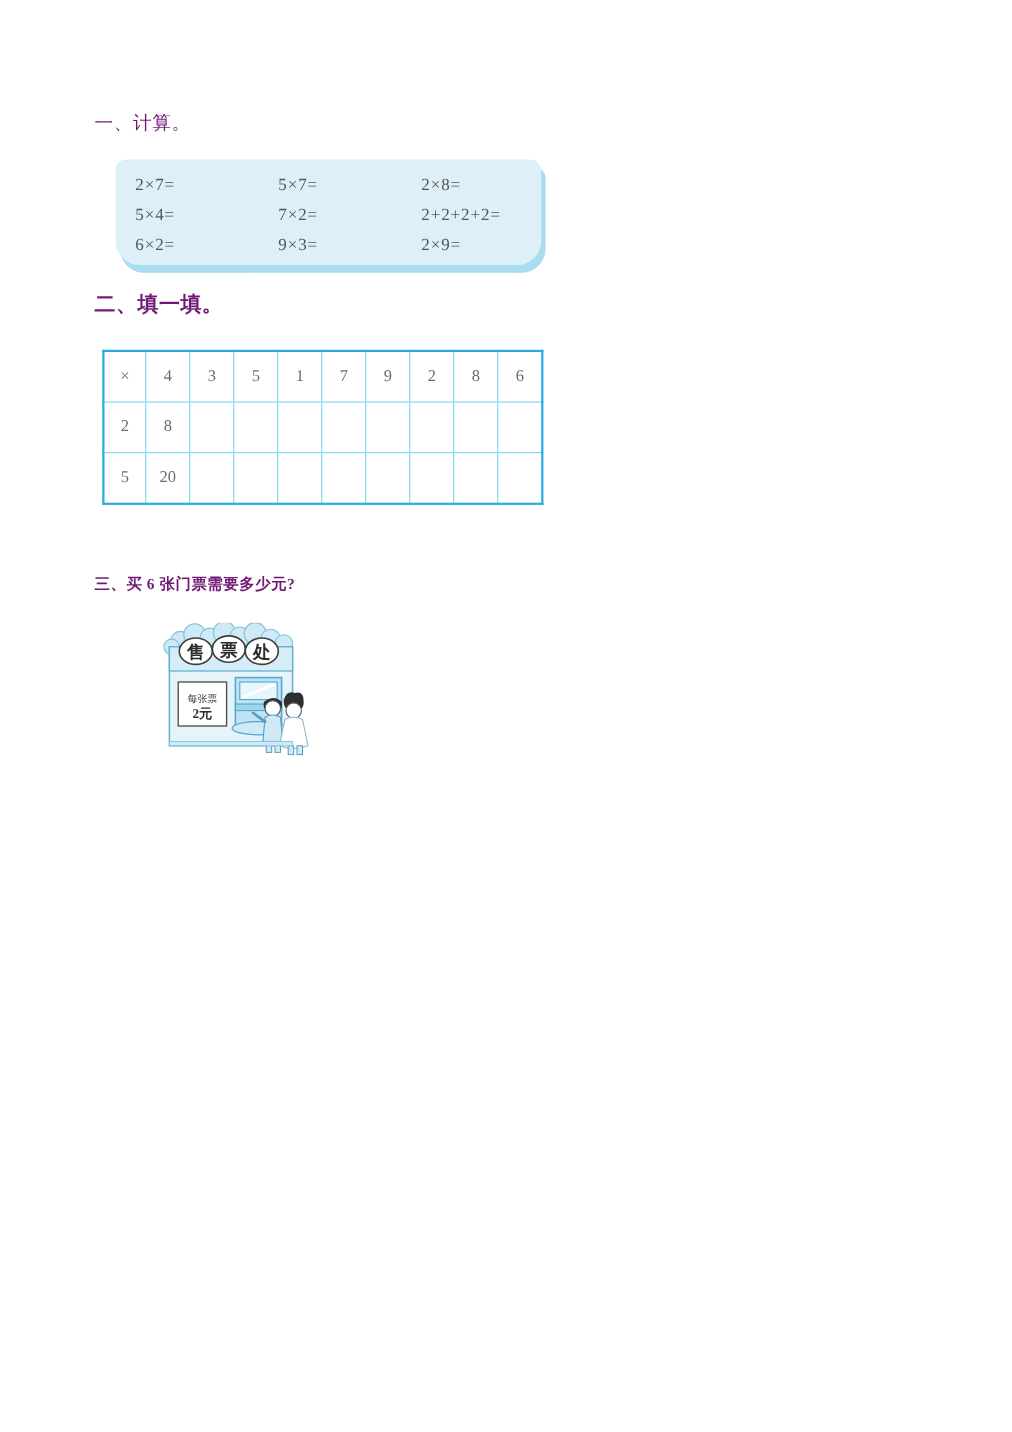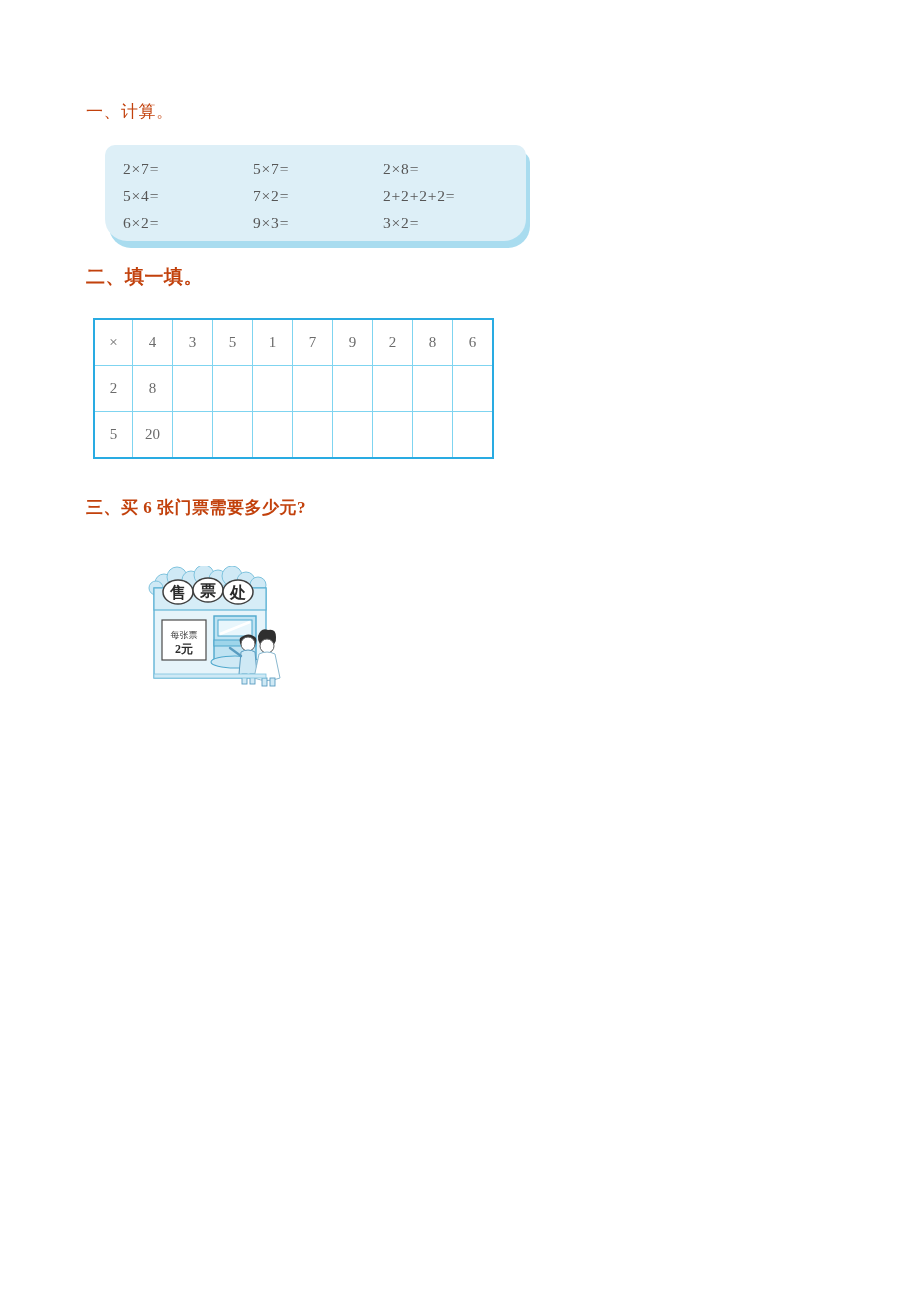--- a/index.html
+++ b/index.html
@@ -11,52 +11,52 @@
     width: 920px;
     height: 1302px;
     position: relative;
     font-family: "Liberation Sans", sans-serif;
     overflow: hidden;
   }
 
   
   .heading {
     position: absolute;
-    color: #c2410c;
+    color: #701a75;
     white-space: nowrap;
     font-family: "Liberation Serif", serif;
   }
   #heading-1 {
     left: 86px;
     top: 100px;
     font-size: 17px;
     font-weight: 400;
     letter-spacing: 0.5px;
   }
   #heading-2 {
     left: 86px;
     top: 264px;
     font-size: 19px;
     font-weight: 700;
     letter-spacing: 0.5px;
   }
   #heading-3 {
     left: 86px;
-    top: 496px;
-    font-size: 17px;
+    top: 522px;
+    font-size: 14px;
     font-weight: 700;
     letter-spacing: 0.5px;
   }
 
   
   #calc-panel {
     position: absolute;
     left: 105px;
     top: 145px;
-    width: 421px;
+    width: 387px;
     height: 96px;
     background: #ddeff7;
     border-radius: 10px 10px 22px 22px;
     box-shadow: 4px 7px 0 0 #a9dcef;
   }
   #calc-grid {
     position: absolute;
     inset: 0;
     padding: 10px 0 0 18px;
     box-sizing: border-box;
@@ -122,21 +122,21 @@
 <div id="calc-panel">
   <div id="calc-grid">
     <div class="calc-item">2×7=</div>
     <div class="calc-item">5×7=</div>
     <div class="calc-item">2×8=</div>
     <div class="calc-item">5×4=</div>
     <div class="calc-item">7×2=</div>
     <div class="calc-item">2+2+2+2=</div>
     <div class="calc-item">6×2=</div>
     <div class="calc-item">9×3=</div>
-    <div class="calc-item">3×2=</div>
+    <div class="calc-item">2×9=</div>
   </div>
 </div>
 
 <div class="heading" id="heading-2">二、填一填。</div>
 
 <table id="mult-table">
   <tbody>
       <tr class="header-row">
     <td class="first-col">×</td>
     <td>4</td>

